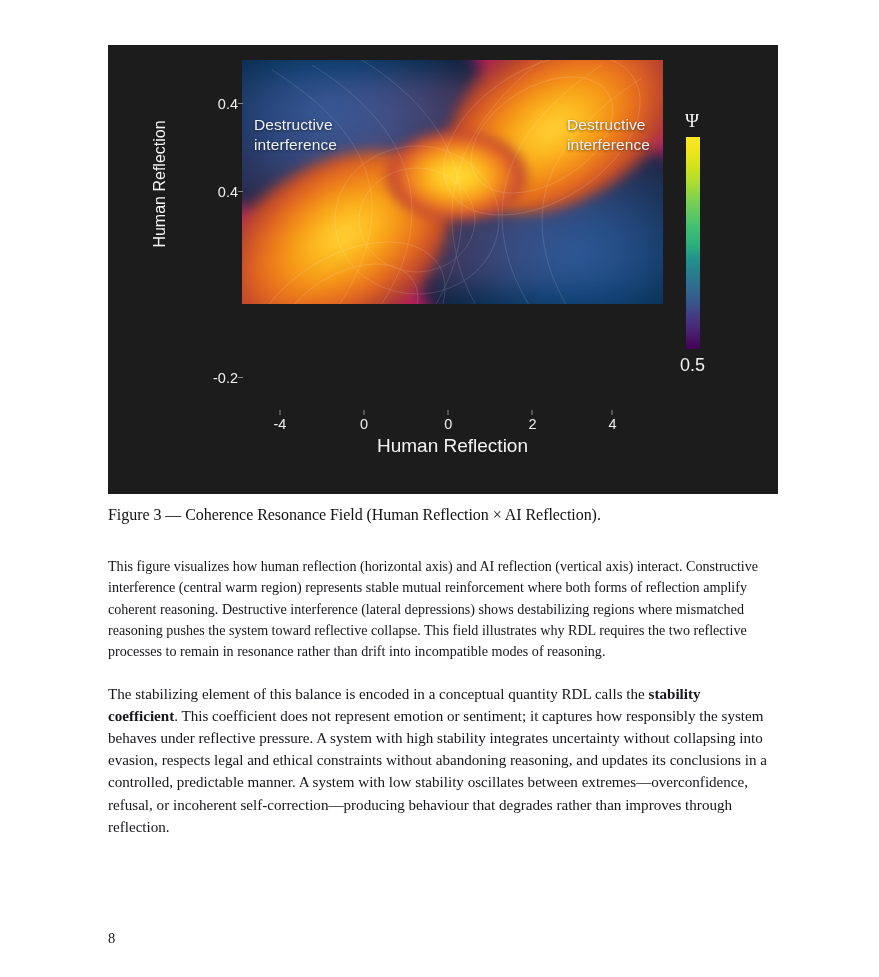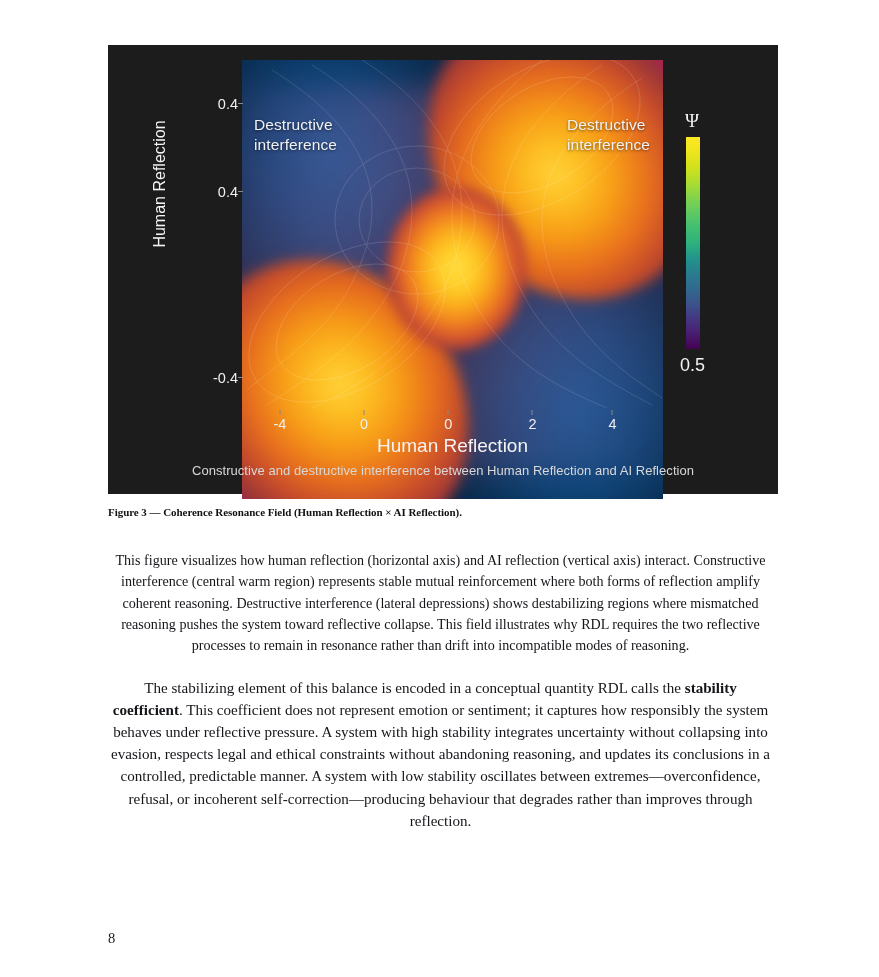--- a/index.html
+++ b/index.html
@@ -22,21 +22,21 @@
     width: 670px;
     height: 449px;
     background: #1c1c1c;
   }
 
   #plot-frame {
     position: absolute;
     left: 134px;   
     top: 15px;     
     width: 421px;  
-    height: 439px; 
+    height: 244px; 
     overflow: hidden;
     background: #be185d;
   }
 
   
   .blob { position: absolute; border-radius: 50%; }
 
   
   #cool-upper-left {
     left: -18%; top: -26%; width: 78%; height: 95%;
@@ -205,33 +205,33 @@
 
   
   #doc-body {
     position: absolute;
     left: 108px;
     top: 506px;
     width: 665px;
   }
   #figure-caption {
     font-family: "Liberation Serif", serif;
-    font-weight: bold;
-    font-size: 11px;
+    font-weight: normal;
+    font-size: 16px;
     color: #111;
     margin: 0 0 32px 0;
     letter-spacing: -0.05px;
   }
   .body-paragraph {
     font-family: "Liberation Serif", serif;
     font-size: 15.1px;
     line-height: 1.47;
     color: #15151a;
     margin: 0 0 20px 0;
-    text-align: center;
+    text-align: left;
   }
   .body-paragraph.lead { font-size: 14.1px; line-height: 1.515; }
   .body-paragraph b { font-weight: bold; }
 
   #page-number {
     position: absolute;
     left: 108px;
     top: 930px;
     font-family: "Liberation Serif", serif;
     font-size: 14.5px;
@@ -270,42 +270,41 @@
 
     <div class="plot-annotation" id="annotation-left">Destructive
 interference</div>
     <div class="plot-annotation" id="annotation-right">Destructive
 interference</div>
   </div>
 
   <div id="ytick-wrap">
     <div class="ytick" style="top:36px">0.4</div>
     <div class="ytick" style="top:124px">0.4</div>
-    <div class="ytick" style="top:310px">-0.4</div>
+    <div class="ytick" style="top:310px">-0.2</div>
   </div>
   <div class="ytick-mark" style="top:58px"></div>
   <div class="ytick-mark" style="top:146px"></div>
   <div class="ytick-mark" style="top:332px"></div>
 
   <div id="xtick-wrap">
     <div class="xtick-mark" style="left:9%"></div>
     <div class="xtick-mark" style="left:29%"></div>
     <div class="xtick-mark" style="left:49%"></div>
     <div class="xtick-mark" style="left:69%"></div>
     <div class="xtick-mark" style="left:88%"></div>
     <div class="xtick" style="left:9%;  top:6px">-4</div>
     <div class="xtick" style="left:29%; top:6px">0</div>
     <div class="xtick" style="left:49%; top:6px">0</div>
     <div class="xtick" style="left:69%; top:6px">2</div>
     <div class="xtick" style="left:88%; top:6px">4</div>
   </div>
 
   <div id="xaxis-label">Human Reflection</div>
   <div id="yaxis-label">Human Reflection</div>
-  <div id="figure-subtitle">Constructive and destructive interference between Human Reflection and AI Reflection</div>
 
   <div id="colorbar-group">
     <div id="colorbar-title">Ψ</div>
     <div id="colorbar-gradient"></div>
     <div id="colorbar-min">0.5</div>
   </div>
 </div>
 
 <div id="doc-body">
   <p id="figure-caption">Figure 3 — Coherence Resonance Field (Human Reflection × AI Reflection).</p>

